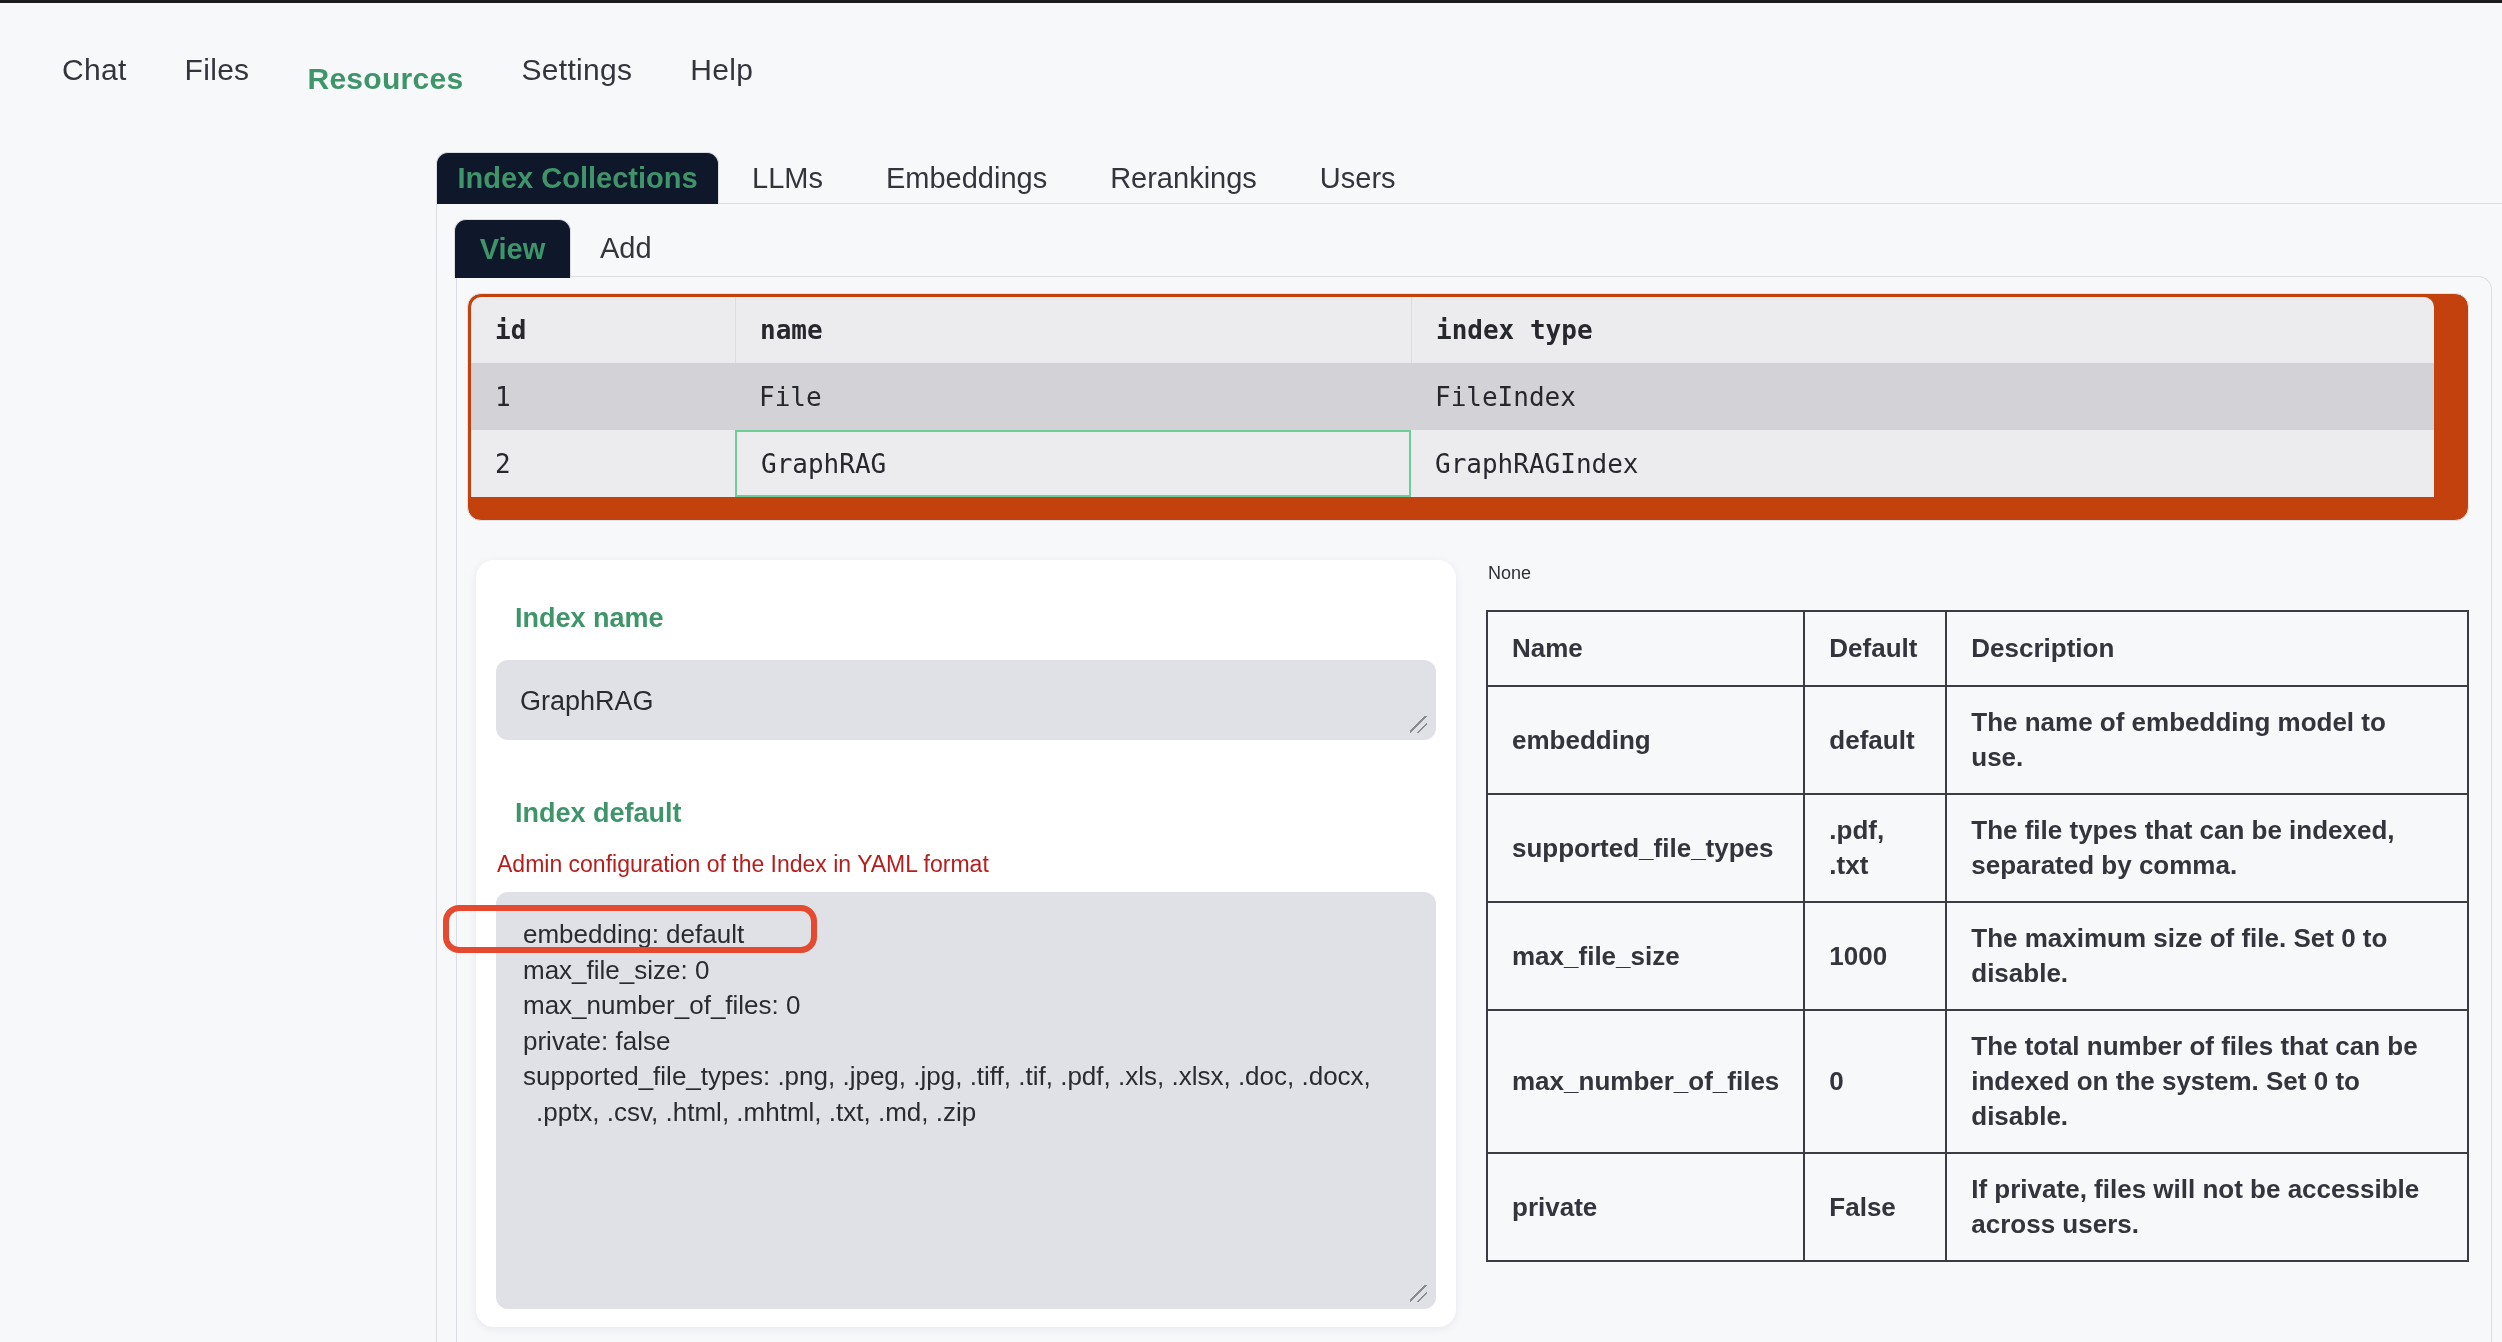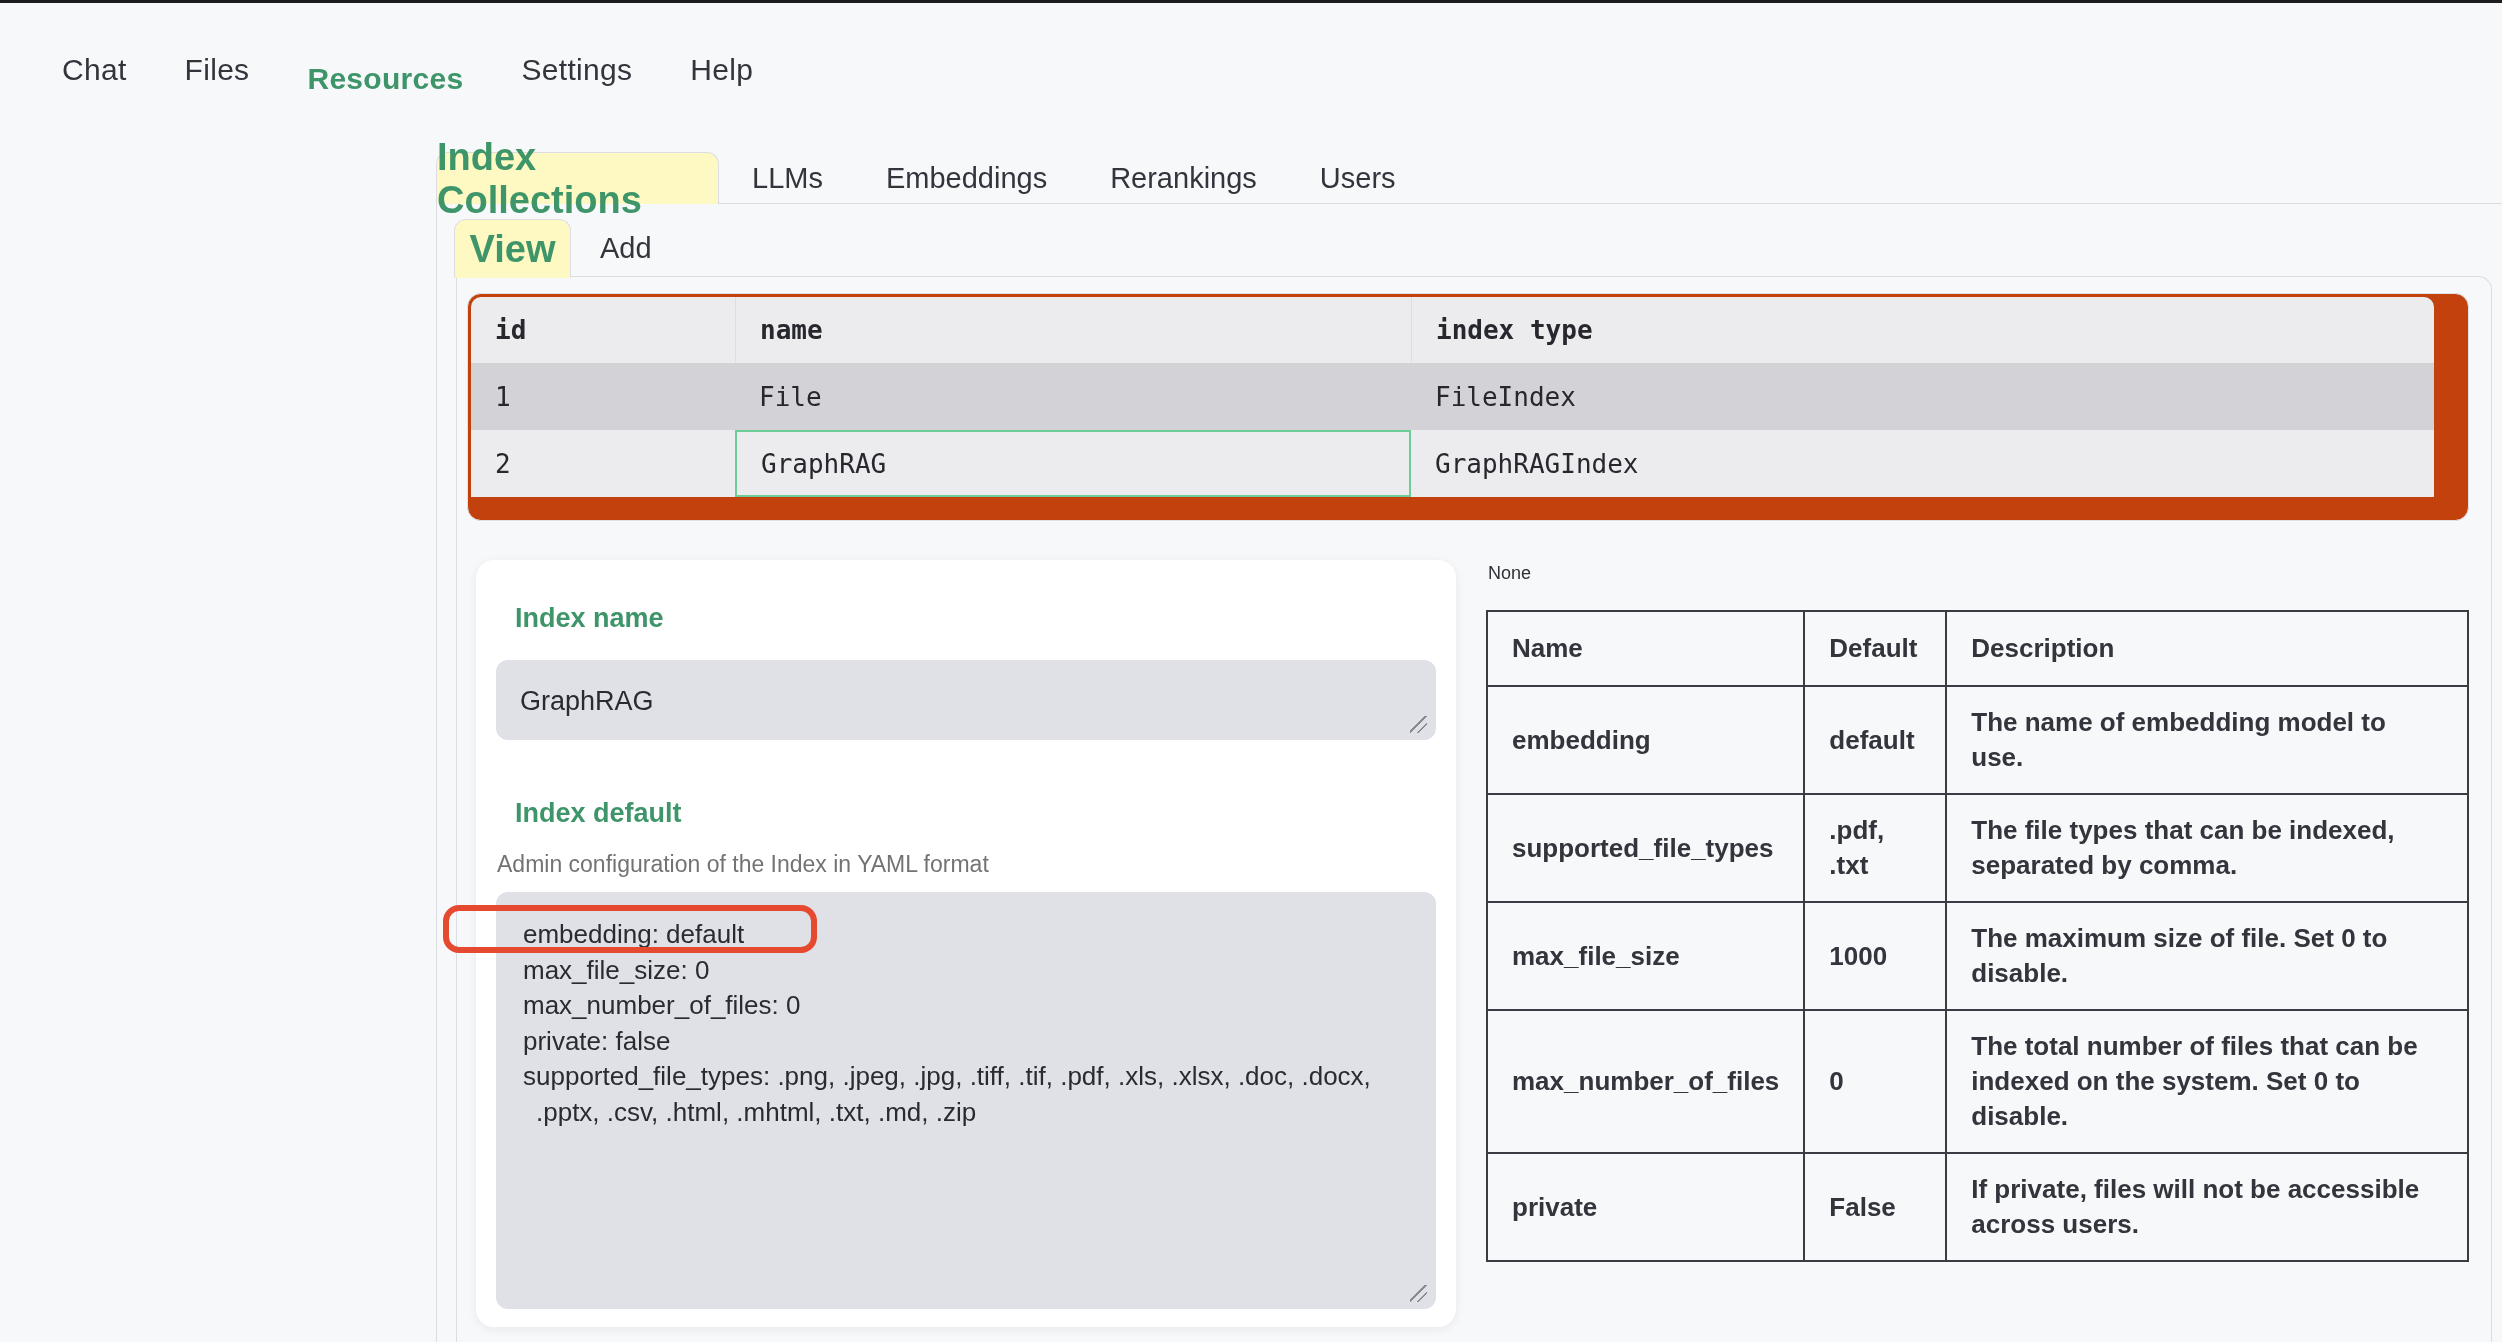--- a/index.html
+++ b/index.html
@@ -17,25 +17,25 @@
   .nav { position:absolute; left:62px; top:44px; display:flex; gap:58px; align-items:center; }
   .nav-item { font-size:30px; font-weight:500; color:#34353c; cursor:pointer; letter-spacing:.3px; }
   .nav-item.active { color:#3e9569; font-weight:700;margin-top:18px; }
 
   
   .outer-panel {
     position:absolute; left:436px; top:203px; width:2066px; height:1139px;
     border-top:1px solid #dcdde2; border-left:1px solid #dcdde2;
   }
   .tab-active {
-    position:absolute; background:#fef9c3;
+    position:absolute; background:#0f172a;
     border:1px solid #dcdde2; border-bottom:none;
     border-radius:12px 12px 0 0;
     display:flex; align-items:center; justify-content:center;
-    color:#3e9569; font-weight:700; font-size:38px; cursor:pointer; z-index:4;
+    color:#3e9569; font-weight:700; font-size:29px; cursor:pointer; z-index:4;
   }
   .tab-outer-active { left:436px; top:152px; width:283px; height:52px; }
   .outer-tab-labels { position:absolute; left:752px; top:152px; height:52px; display:flex; gap:63px; align-items:center; z-index:4; }
   .tab-label { font-size:29px; font-weight:500; color:#34353c; cursor:pointer; }
 
   
   .inner-panel {
     position:absolute; left:456px; top:276px; width:2036px; height:1066px;
     border-top:1px solid #dcdde2; border-left:1px solid #dcdde2; border-right:1px solid #dcdde2;
     border-top-right-radius:14px;
@@ -67,21 +67,21 @@
     background:#ffffff; border-radius:18px; box-shadow:0 2px 10px rgba(30,35,50,0.07);
   }
   .green-label { position:absolute; left:39px; font-size:27px; font-weight:700; color:#3e9569; }
   .lbl-name { top:43px; }
   .lbl-config { top:238px; }
   .ta {
     position:absolute; left:20px; width:940px; background:#e0e1e6; border-radius:12px;
     font-size:26px; color:#2a2b31; cursor:text;
   }
   .ta1 { top:100px; height:80px; padding:26px 24px; font-size:27px; }
-  .helper { position:absolute; left:21px; top:291px; font-size:23px; color:#737373; }
+  .helper { position:absolute; left:21px; top:291px; font-size:23px; color:#b91c1c; }
   .ta2 { top:332px; height:417px; padding:25px 20px 20px 27px; line-height:35.5px; }
   .cfg-line { white-space:nowrap; }
   .cfg-line.wrapped { padding-left:13px; }
   .resize-handle {
     position:absolute; right:9px; bottom:7px; width:17px; height:17px; cursor:nwse-resize;
     background:
       linear-gradient(135deg, transparent 0 44%, #8a8b92 44% 52%, transparent 52% 68%, #8a8b92 68% 76%, transparent 76%);
   }
   .annotation-box {
     position:absolute; left:-33px; top:345px; width:374px; height:48px;

